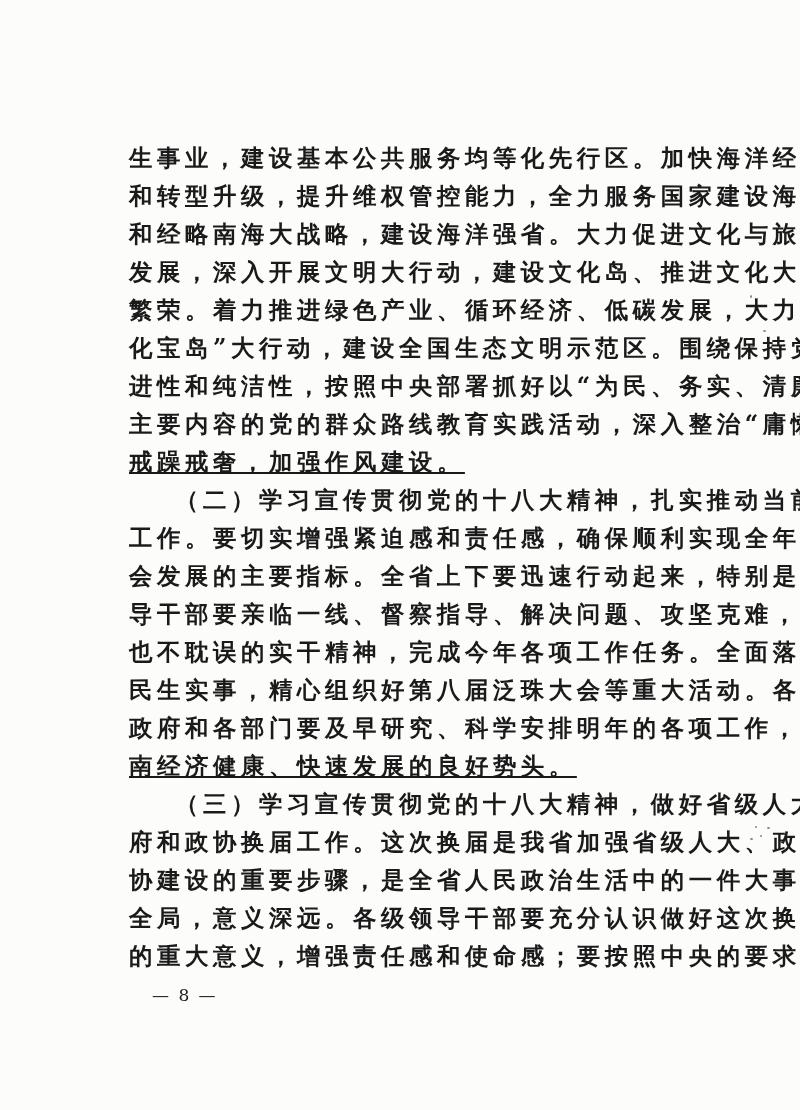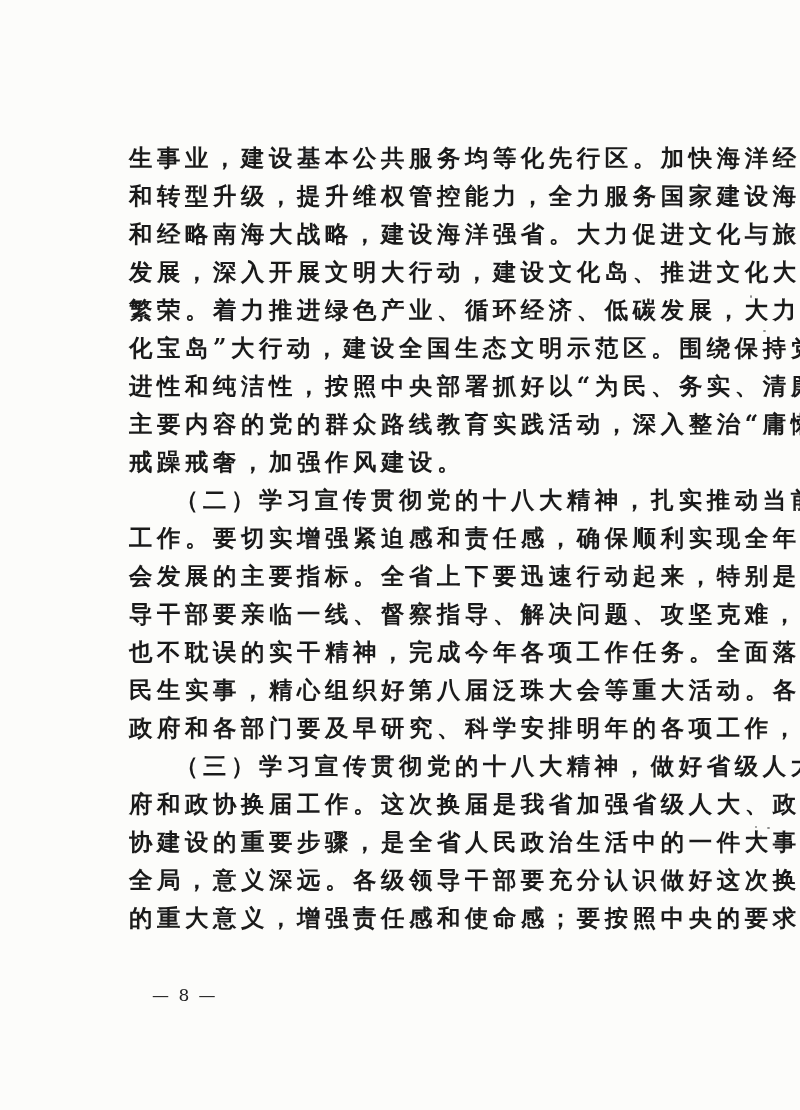--- a/index.html
+++ b/index.html
@@ -35,20 +35,21 @@
     .line {
       display: block;
       white-space: nowrap;
       height: 38px;
       text-align: justify;
       text-align-last: justify;
       width: 560px;
     }
     .line.last {
       text-align-last: left;
+      text-decoration: underline;
     }
     .line.indent {
       padding-left: 46px;
       width: 514px;
     }
     .page-number {
       position: absolute;
       left: 152px;
       top: 985px;
       font-family: "DejaVu Serif", "Liberation Serif", serif;
@@ -79,20 +80,21 @@
     <span class="line">主要内容的党的群众路线教育实践活动，深入整治“庸懒散贪”，</span>
     <span class="line last">戒躁戒奢，加强作风建设。</span>
 
     <span class="line indent">（二）学习宣传贯彻党的十八大精神，扎实推动当前各项</span>
     <span class="line">工作。要切实增强紧迫感和责任感，确保顺利实现全年经济社</span>
     <span class="line">会发展的主要指标。全省上下要迅速行动起来，特别是各级领</span>
     <span class="line">导干部要亲临一线、督察指导、解决问题、攻坚克难，以一天</span>
     <span class="line">也不耽误的实干精神，完成今年各项工作任务。全面落实十件</span>
     <span class="line">民生实事，精心组织好第八届泛珠大会等重大活动。各级党委、</span>
     <span class="line">政府和各部门要及早研究、科学安排明年的各项工作，保持海</span>
+    <span class="line last">南经济健康、快速发展的良好势头。</span>
 
     <span class="line indent">（三）学习宣传贯彻党的十八大精神，做好省级人大、政</span>
     <span class="line">府和政协换届工作。这次换届是我省加强省级人大、政府、政</span>
     <span class="line">协建设的重要步骤，是全省人民政治生活中的一件大事，事关</span>
     <span class="line">全局，意义深远。各级领导干部要充分认识做好这次换届工作</span>
     <span class="line">的重大意义，增强责任感和使命感；要按照中央的要求，严格</span>
   </div>
 
   <div class="page-number">— 8 —</div>
 

